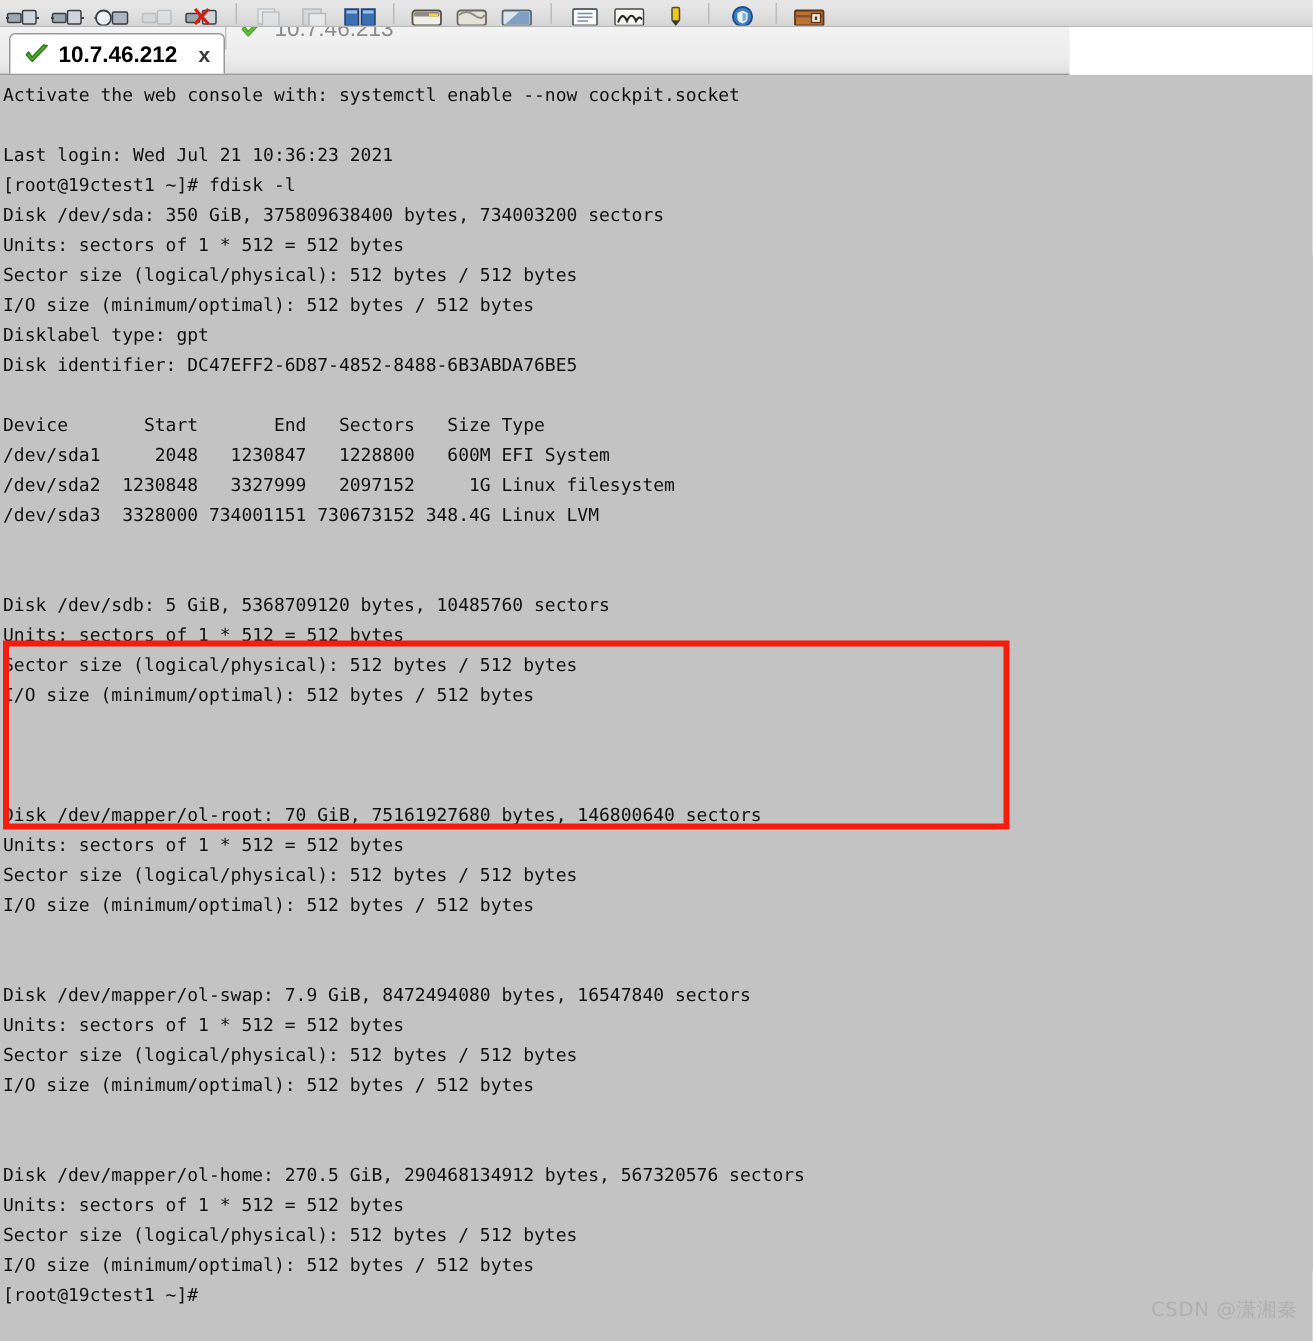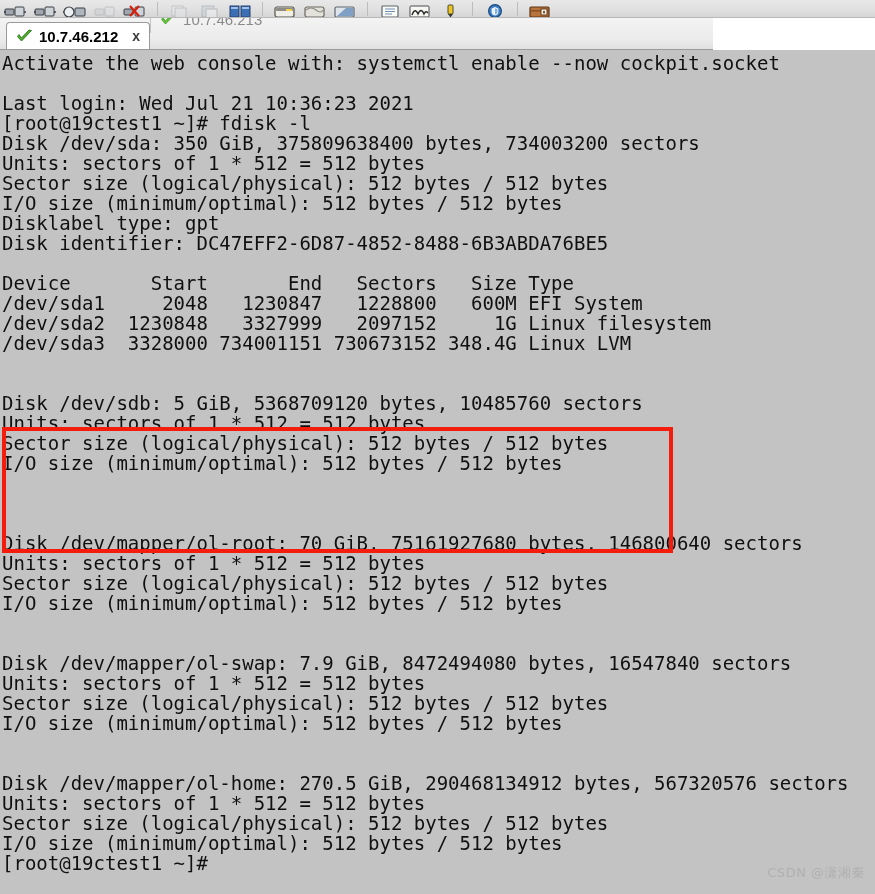--- a/index.html
+++ b/index.html
@@ -112,21 +112,21 @@
     position: absolute;
     left: 0; top: 50px;
     width: 875px; height: 844px;
     background: #c3c3c3;
     overflow: hidden;
     box-sizing: border-box;
     padding: 3px 0 0 2px;
   }
   #termtext {
     font-family: "DejaVu Sans Mono", "Liberation Mono", monospace;
-    font-size: 19px;
+    font-size: 12px;
     line-height: 20px;
     color: #101010;
     white-space: pre;
     letter-spacing: 0px;
     margin: 0;
     padding: 0;
   }
 
   
   #redbox {

